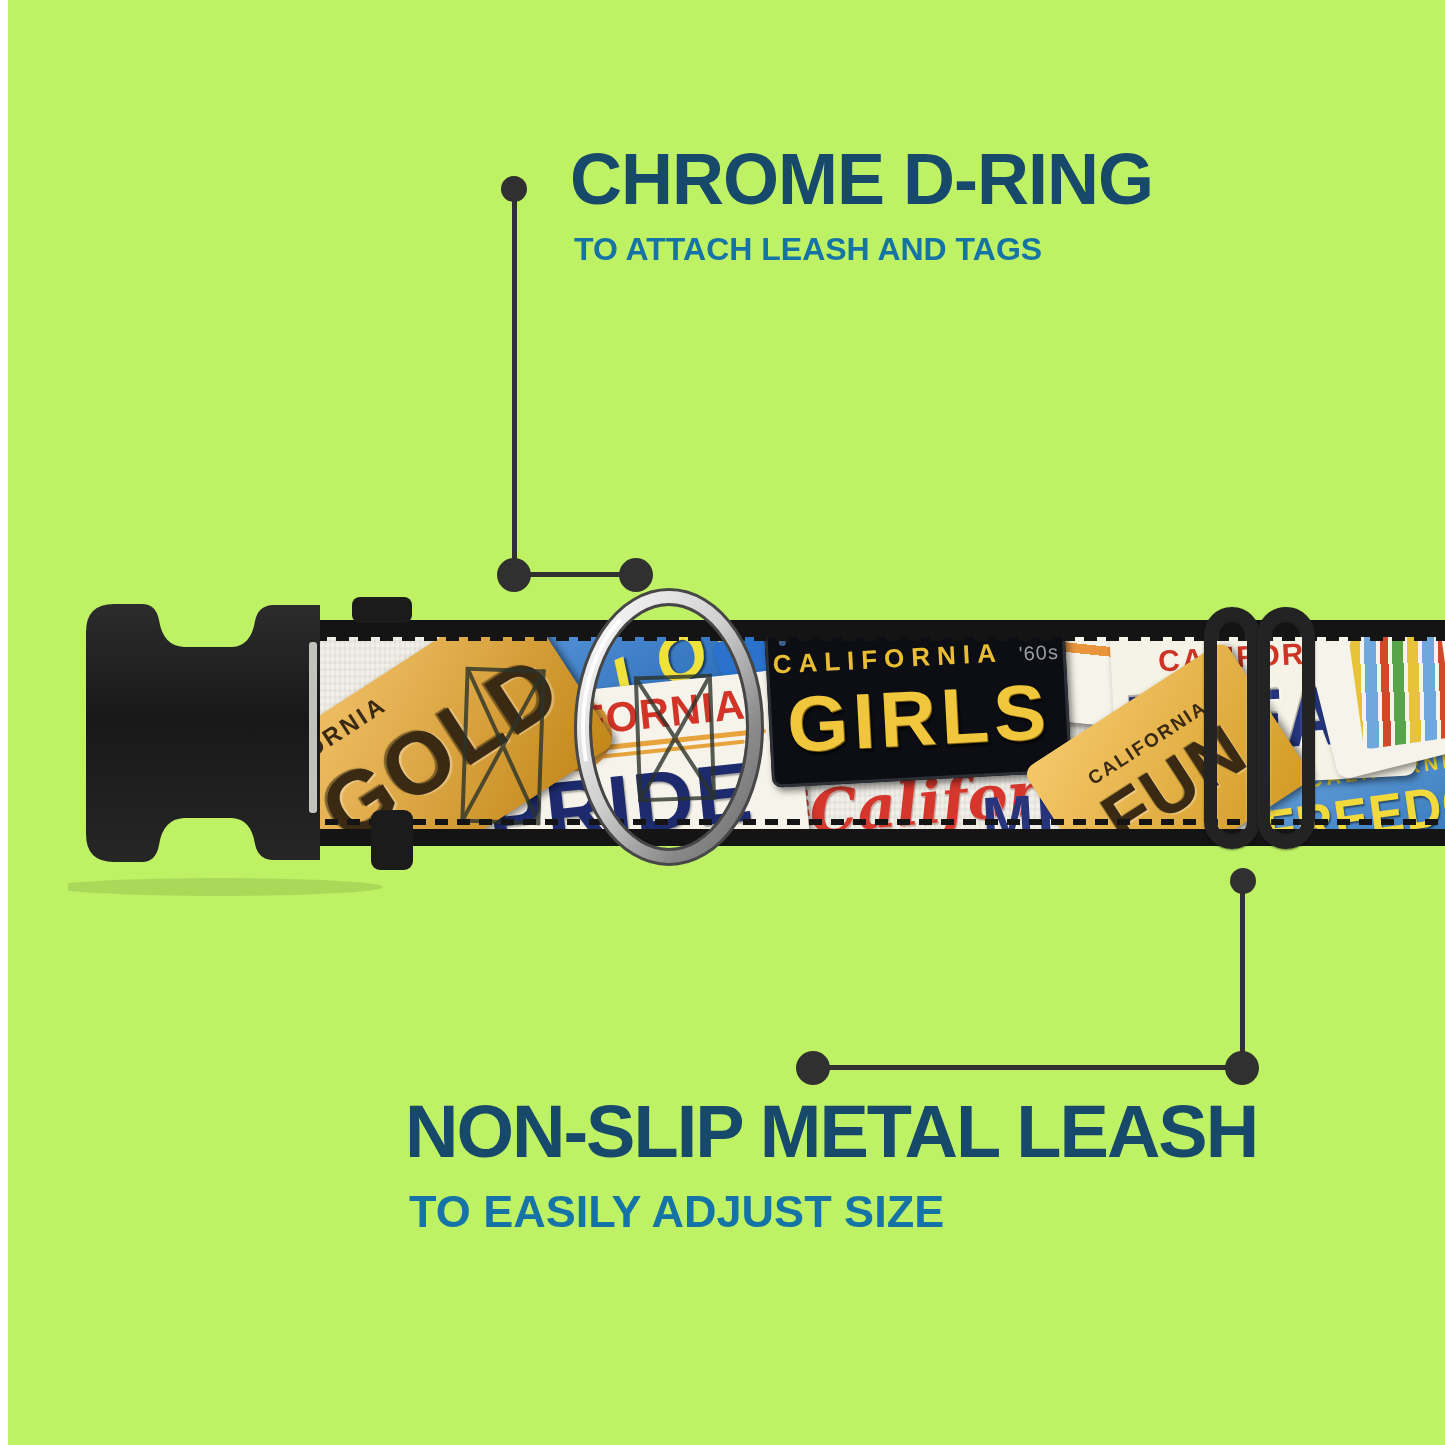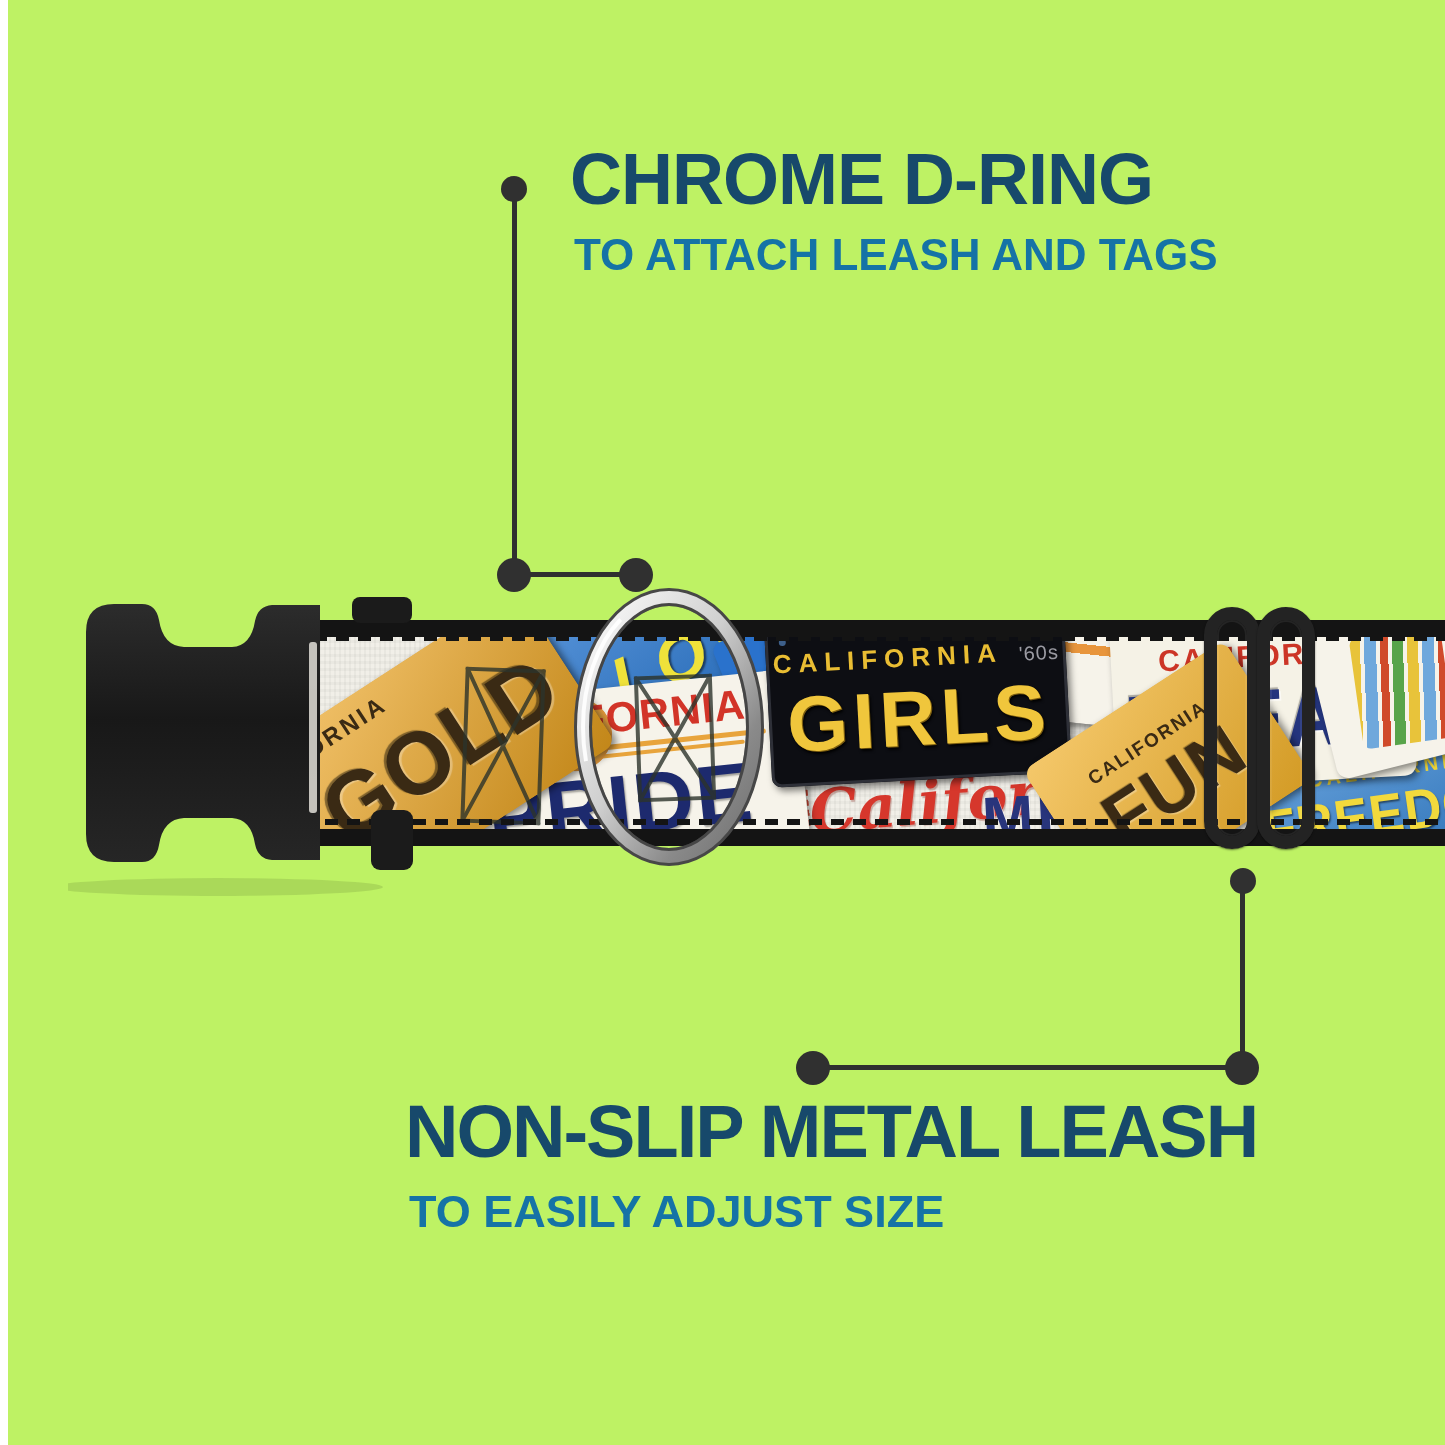--- a/index.html
+++ b/index.html
@@ -5,21 +5,21 @@
   html,body{margin:0;padding:0;background:#ffffff;}
   .stage{position:relative;width:1445px;height:1445px;background:#bef264;overflow:hidden;
          font-family:"Liberation Sans",sans-serif;margin-left:8px;}
 
   
   .co-title{position:absolute;font-weight:bold;color:var(--title-navy,#17496b);
             letter-spacing:-1px;white-space:nowrap;line-height:1;}
   .co-sub{position:absolute;font-weight:bold;color:var(--subtitle-blue,#1573a6);
           white-space:nowrap;line-height:1;}
   #dring-title{left:562px;top:143px;font-size:72px;}
-  #dring-sub{left:566px;top:233px;font-size:44px;}
+  #dring-sub{left:566px;top:233px;font-size:32px;}
   #loop-title{left:397px;top:1095px;font-size:74px;letter-spacing:-2px;}
   #loop-sub{left:401px;top:1189px;font-size:45px;}
 
   
   .dot{position:absolute;background:var(--callout-gray,#303030);border-radius:50%;}
   .line{position:absolute;background:var(--callout-gray,#303030);}
 
   
   .band{position:absolute;left:306px;top:620px;width:1139px;height:226px;
         background-color:var(--webbing-base,#f1efe8);

